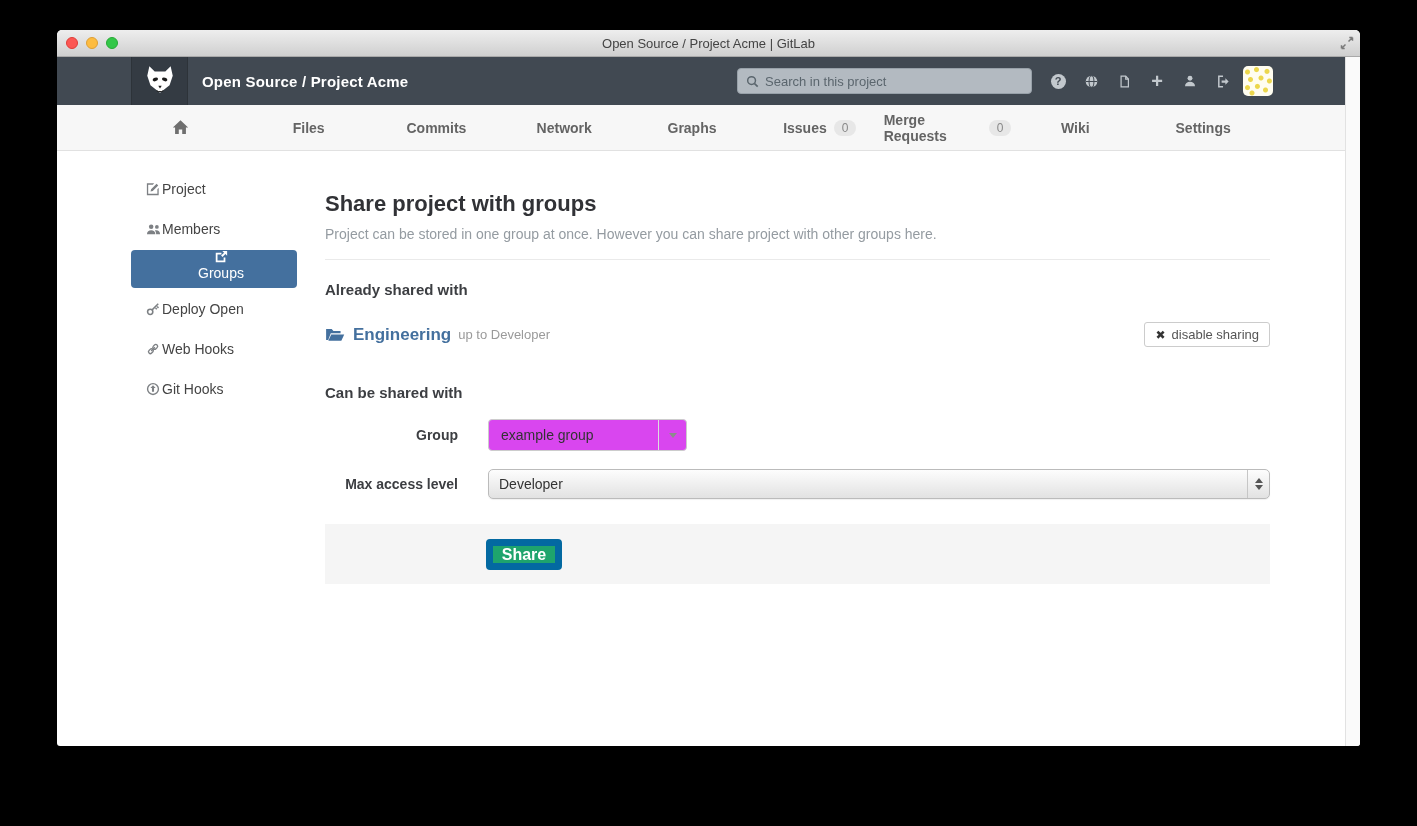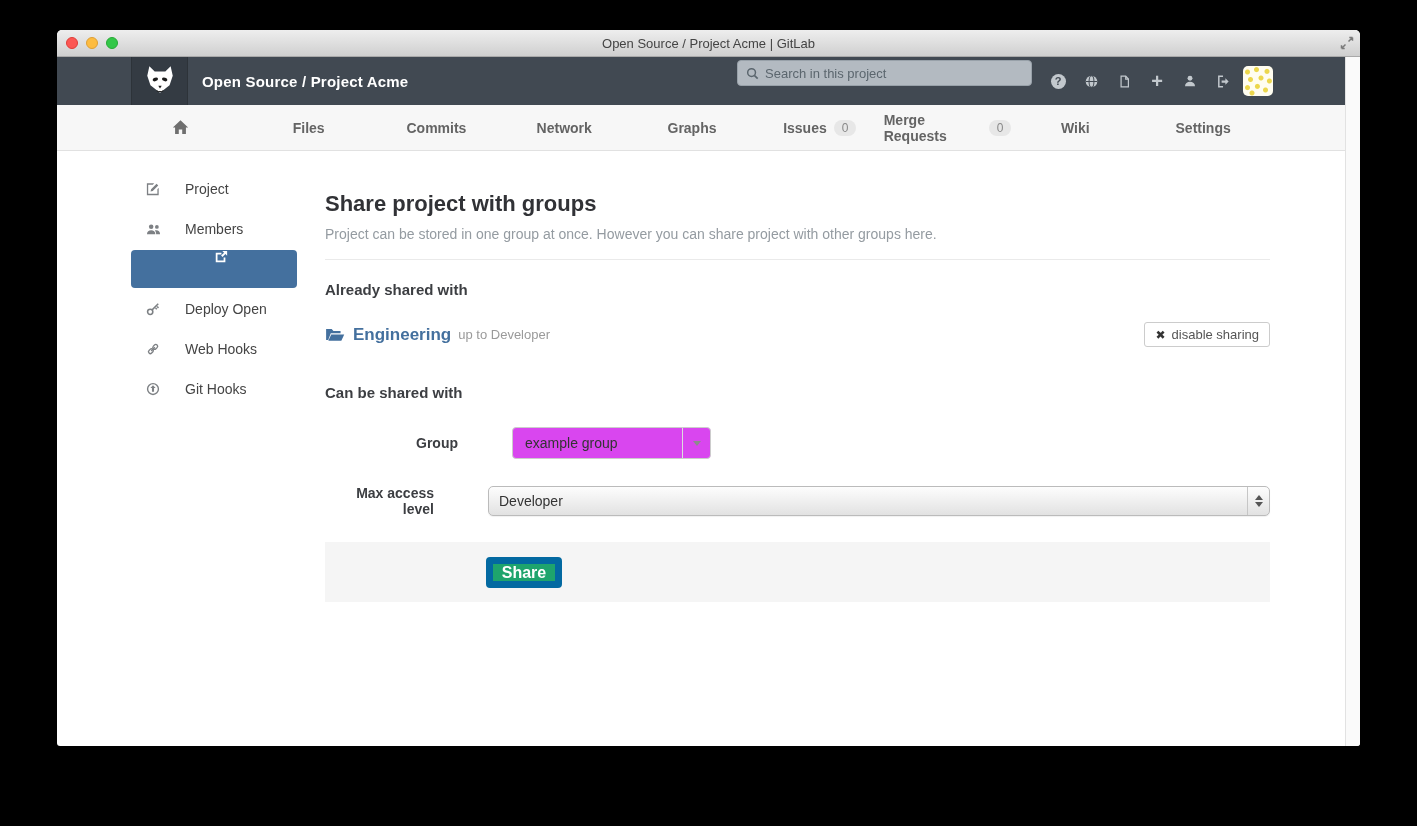--- a/index.html
+++ b/index.html
@@ -14,21 +14,21 @@
   .light.red { background:#fc5753; border:1px solid #df3e38; }
   .light.yellow { background:#fdbc40; border:1px solid #de9f34; }
   .light.green { background:#33c748; border:1px solid #27aa35; }
   .win-title { font-size:13px; color:#444; }
   .resize-btn { position:absolute; right:6px; top:6px; }
 
   
   .navbar { position:relative; height:48px; width:1288px; background:#414952; }
   .logo-box { position:absolute; left:74px; top:0; width:57px; height:48px; background:#343b43; border-left:1px solid #2d3339; border-right:1px solid #2d3339; display:flex; align-items:center; justify-content:center; }
   .proj-title { position:absolute; left:145px; top:0; height:48px; display:flex; align-items:center; color:#fff; font-size:15px; font-weight:bold; letter-spacing:.2px; }
-  .search-box { position:absolute; left:680px; top:3px; width:295px; height:26px; background:#b3bac1; border:1px solid #98a1a9; border-radius:4px; display:flex; align-items:center; padding:0 8px; color:#5b666e; }
+  .search-box { position:absolute; left:680px; top:11px; width:295px; height:26px; background:#b3bac1; border:1px solid #98a1a9; border-radius:4px; display:flex; align-items:center; padding:0 8px; color:#5b666e; }
   .search-box input { border:none; outline:none; background:transparent; font-size:13px; color:#4d575f; margin-left:6px; width:240px; font-family:inherit; }
   .search-box input::placeholder { color:#5b666e; opacity:1; }
   .nav-icons { position:absolute; left:993px; top:0; height:48px; display:flex; align-items:center; gap:17px; color:#c2c8cd; }
   .nav-icon { width:16px; height:16px; display:flex; align-items:center; justify-content:center; cursor:pointer; }
   .help-circle { width:15px; height:15px; border-radius:50%; background:#c2c8cd; color:#414952; font-size:11px; font-weight:bold; display:flex; align-items:center; justify-content:center; }
   .plus-glyph { font-size:20px; font-weight:bold; color:#c2c8cd; line-height:16px; }
   .avatar { position:absolute; left:1186px; top:9px; width:30px; height:30px; border-radius:5px;
     background-color:#fffdf0;
     background-image:
       radial-gradient(circle at 15% 20%, #ecd74d 0 2px, transparent 3px),
@@ -50,40 +50,40 @@
   .tabsbar { width:1288px; height:46px; background:#f7f7f7; border-bottom:1px solid #e1e1e1; }
   .tabs-inner { margin-left:60px; width:1150px; height:100%; display:flex; }
   .tab { flex:1; display:flex; align-items:center; justify-content:center; gap:7px; font-size:14px; font-weight:bold; color:#646464; cursor:pointer; }
   .tab .count-badge { background:#e7e7e7; color:#888; font-size:12px; font-weight:normal; border-radius:9px; padding:1px 8px; }
   .home-icon { color:#6f6f6f; display:flex; }
 
   
   .page { position:relative; width:1288px; }
 
   .side-nav { position:absolute; left:74px; top:19px; width:166px; }
-  .side-item { height:38px; margin-bottom:2px; display:flex; align-items:center; gap:24px; padding-left:14px; font-size:14px; color:#444; border-radius:4px; cursor:pointer; }
+  .side-item { height:38px; margin-bottom:2px; display:flex; align-items:center; gap:1px; padding-left:14px; font-size:14px; color:#444; border-radius:4px; cursor:pointer; }
   .side-item .s-icon { color:#7d8084; display:flex; width:16px; justify-content:center; }
   .side-item.active { background:#44709e; color:#fff;flex-direction:column; }
   .side-item.active .s-icon { color:#fff; }
 
   .main { position:absolute; left:268px; top:0; width:945px; }
   .page-title { margin-top:40px; font-size:22px; font-weight:bold; color:#313236; }
   .page-desc { margin-top:9px; font-size:14px; color:#949ba1; }
   hr.sep { border:none; border-top:1px solid #eaeaea; margin-top:17px; }
   .section-h { margin-top:21px; font-size:15px; font-weight:bold; color:#3c3e42; }
 
   .shared-row { margin-top:24px; display:flex; align-items:center; }
   .folder-icon { color:#44709e; display:flex; margin-right:8px; }
   .group-link { font-size:17px; font-weight:bold; color:#44709e; text-decoration:none; cursor:pointer; }
   .access-note { font-size:13px; color:#9a9a9a; margin-left:7px; }
   .disable-btn { margin-left:auto; background:#fff; border:1px solid #ccc; border-radius:3px; padding:4px 10px; font-size:13px; color:#555; display:flex; align-items:center; gap:6px; cursor:pointer; font-family:inherit; }
   .disable-btn .x { font-size:12px; color:#333; }
 
   .can-share-h { margin-top:37px; }
-  .form-row { margin-top:26px; display:flex; align-items:center;gap:24px; }
+  .form-row { margin-top:18px; display:flex; align-items:center; }
   .form-label { width:133px; text-align:right; font-size:14px; font-weight:bold; color:#3c3e42; }
   .form-field { margin-left:30px; }
 
   .select2 { width:199px; height:32px; background:#d946ef; border:1px solid #ccc; border-radius:4px; display:flex; align-items:center; cursor:pointer; }
   .select2 .sel-text { flex:1; padding:0 12px; font-size:14px; color:#333; }
   .select2 .sel-arrow-box { width:28px; height:100%; border-left:1px solid #ddd; display:flex; align-items:center; justify-content:center; }
   .tri-down { width:0; height:0; border-left:4px solid transparent; border-right:4px solid transparent; border-top:5px solid #8c8c8c; }
 
   .native-select { width:782px; height:30px; background:linear-gradient(#fdfdfd,#e2e2e2); border:1px solid #bbb; border-radius:5px; display:flex; align-items:center; box-shadow:0 1px 1px rgba(0,0,0,.06); cursor:pointer; }
   .native-select .sel-text { flex:1; padding:0 10px; font-size:14px; color:#333; }

